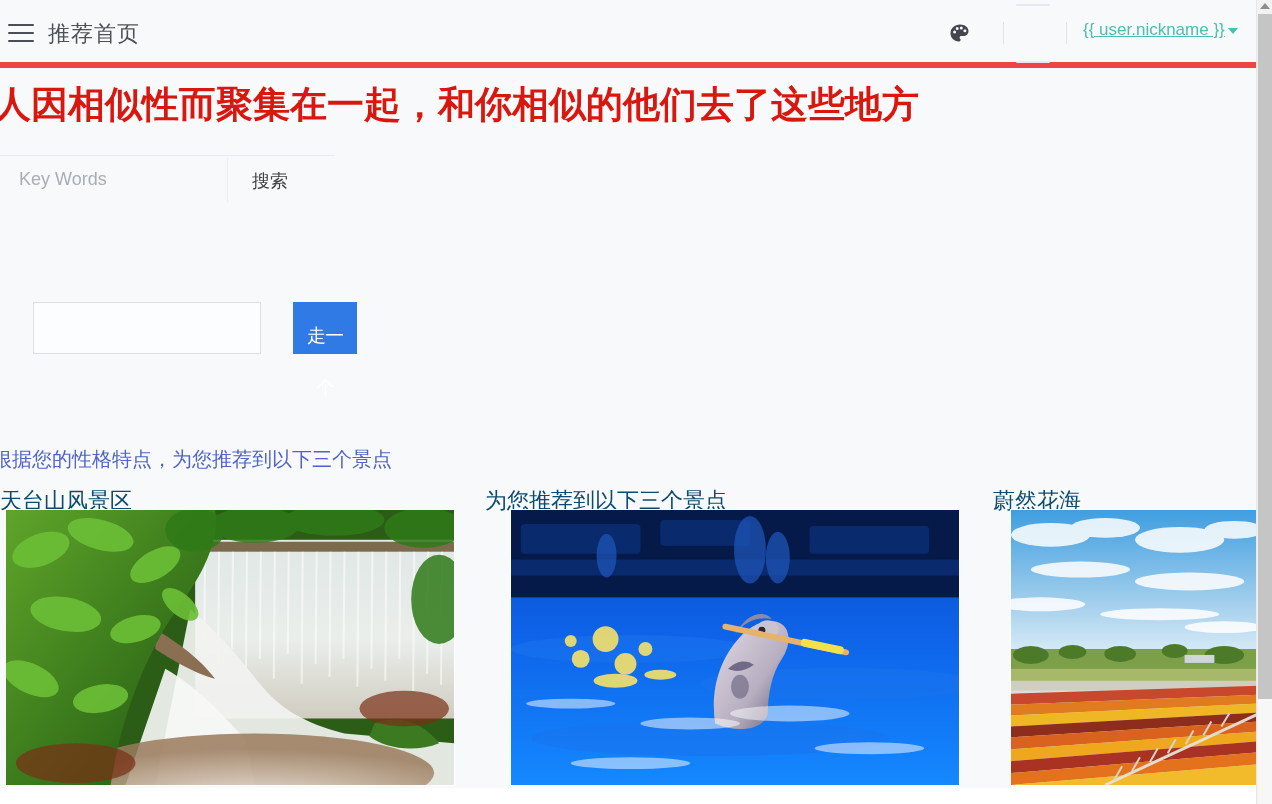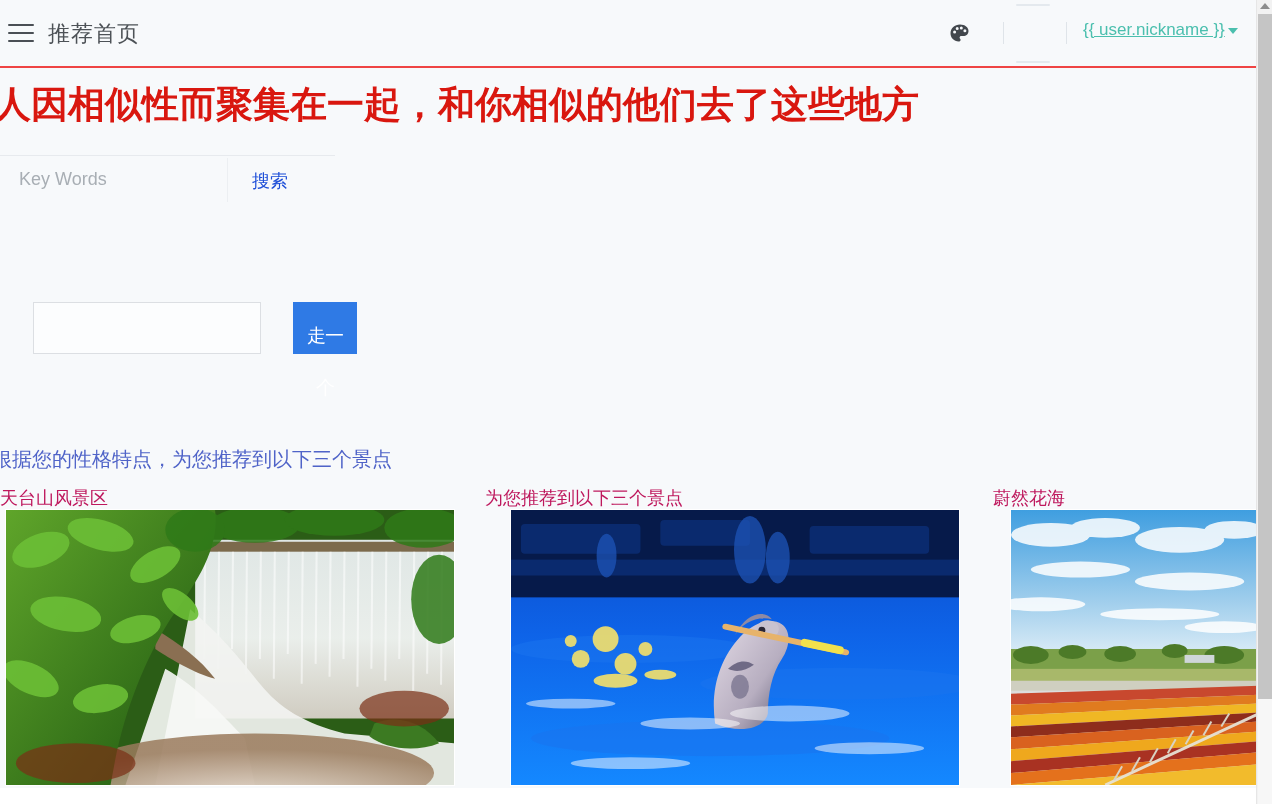--- a/index.html
+++ b/index.html
@@ -17,21 +17,21 @@
     background: #f7f9fb;
     overflow: hidden;
   }
 
   
   .header {
     position: absolute;
     left: 0; top: 0;
     width: 1256px; height: 68px;
     background: #f7f9fb;
-    border-bottom: 2px solid #ef4444;
+    border-bottom: 6px solid #ef4444;
   }
   .hamburger {
     position: absolute;
     left: 8px; top: 22px;
     width: 26px; height: 22px;
     cursor: pointer;
     display: flex; flex-direction: column; justify-content: space-between;
     padding: 2px 0;
   }
   .hamburger i {
@@ -111,21 +111,21 @@
   .tab {
     position: absolute;
     top: 13px;
     font-size: 18px;
     color: #9aa0a6;
     white-space: nowrap;
     cursor: pointer;
     text-align: right;
   }
   .tab.t1 { left: 29px; color: #a8aeb4; }
-  .tab.t2 { left: 262px; color: #1d4ed8; }
+  .tab.t2 { left: 262px; color: #404040; }
   .tab-sep {
     position: absolute;
     left: 237px; top: 2px;
     width: 1px; height: 44px;
     background: #eceff2;
   }
 
   
   .search-label {
     position: absolute;
@@ -183,22 +183,22 @@
   .card {
     position: absolute;
     top: 0;
   }
   .card.c1 { left: -5px;  width: 465px; }
   .card.c2 { left: 485px; width: 475px; }
   .card.c3 { left: 985px; width: 275px; }
   .card-title {
     position: absolute;
     top: 0; left: 5px;
-    font-size: 18px;
-    color: #be185d;
+    font-size: 22px;
+    color: #0c4a6e;
     white-space: nowrap;
     cursor: pointer;
   }
   .card.c2 .card-title { left: 0px; }
   .card.c3 .card-title { left: 8px; }
   .thumb {
     position: absolute;
     top: 23px;
     border: 1px solid #ffffff;
     overflow: hidden;

